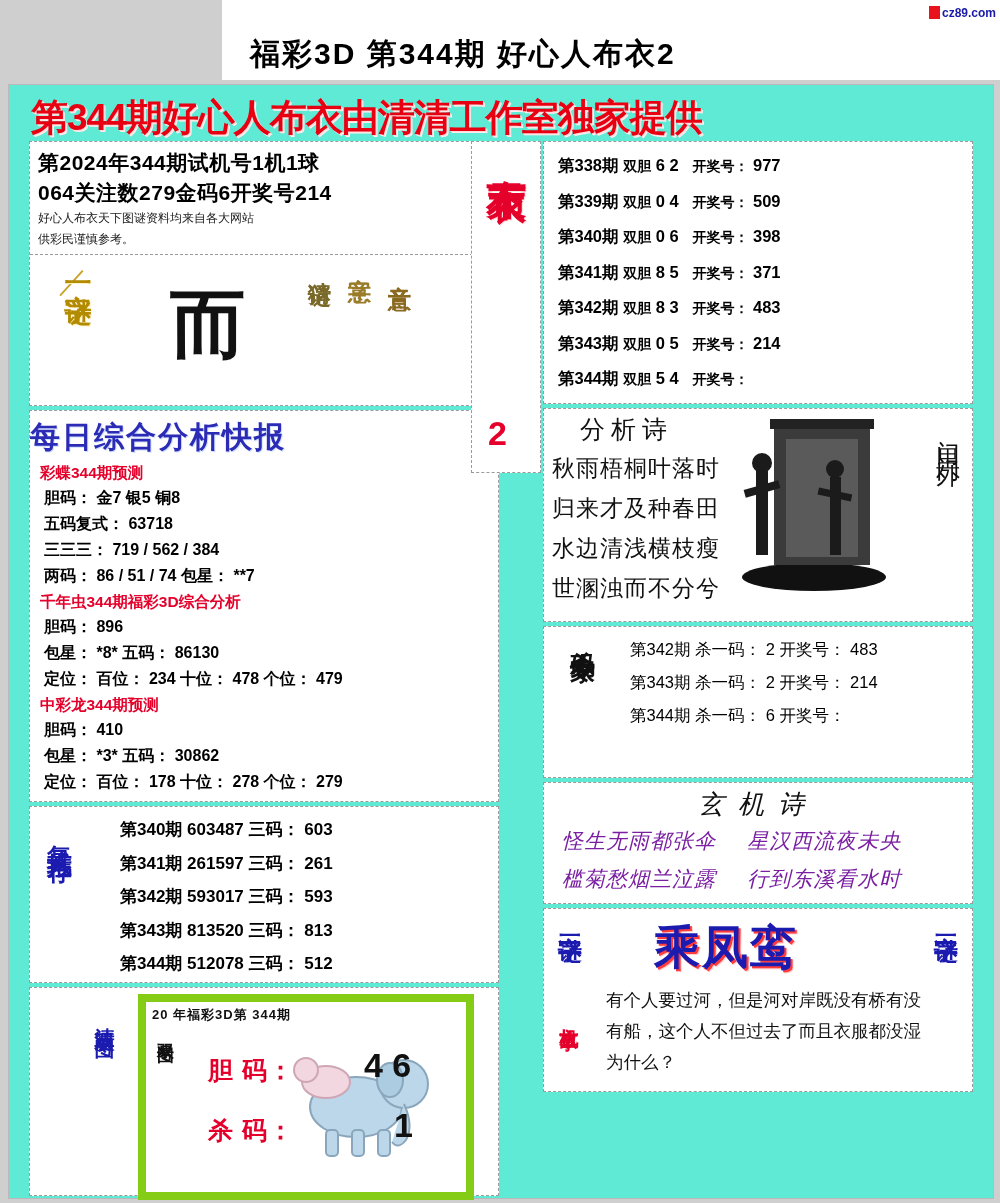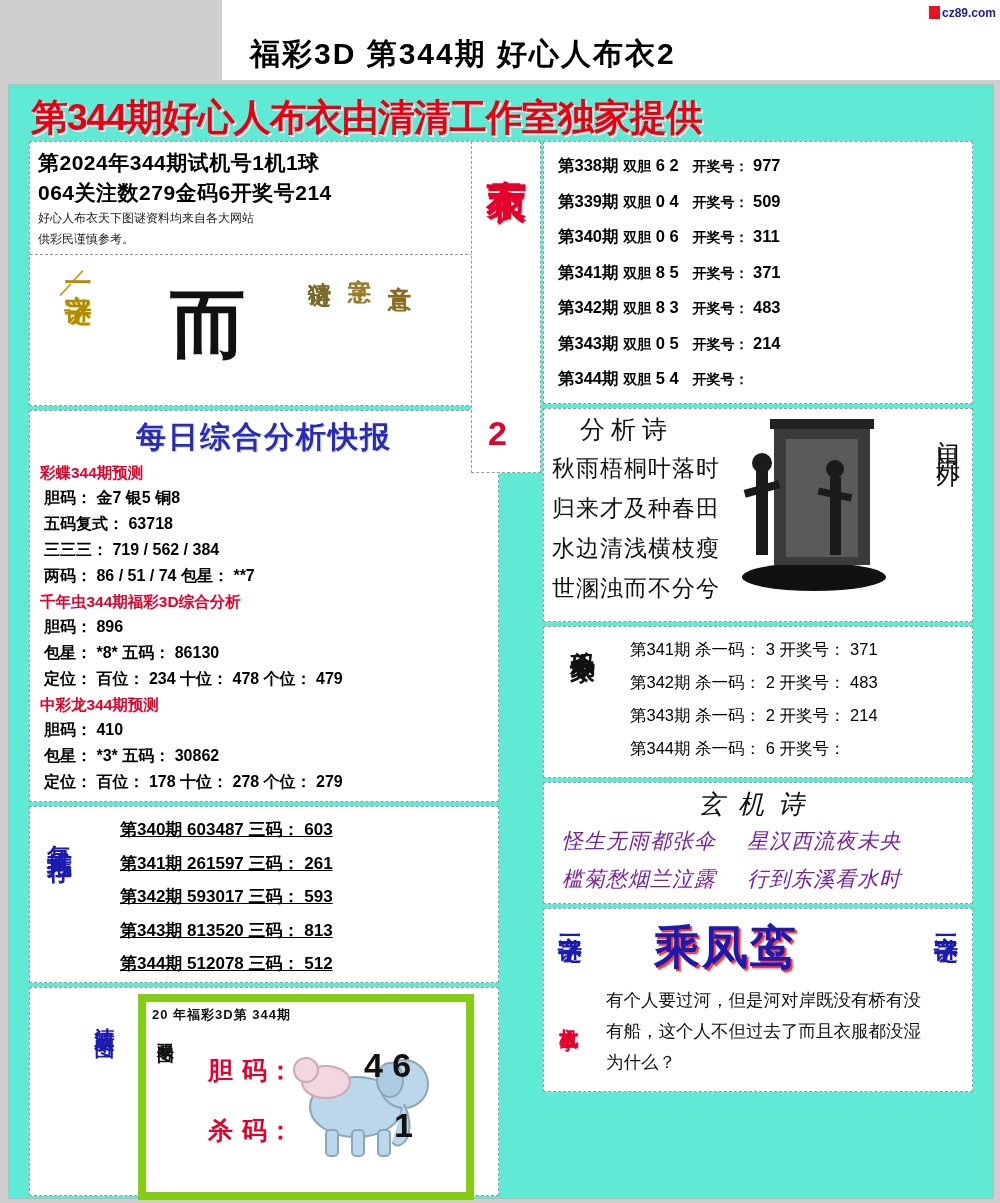--- a/index.html
+++ b/index.html
@@ -36,33 +36,33 @@
   .riddle{position:relative;height:150px;}
   .riddle .vtxt{position:absolute;writing-mode:vertical-rl;text-orientation:upright;font-weight:bold;}
   .r1{left:30px;top:14px;font-size:27px;color:#b38b00;letter-spacing:4px;
       text-shadow:1px 1px 0 #fff3c4;}
   .r-big{position:absolute;left:140px;top:20px;font-size:76px;font-weight:bold;color:#111;font-family:"Liberation Serif",serif;}
   .r2{left:275px;top:8px;font-size:23px;color:#7a6a2a;letter-spacing:2px;}
   .r3{left:315px;top:4px;font-size:23px;color:#9a7b28;letter-spacing:2px;}
   .r4{left:355px;top:12px;font-size:23px;color:#8a6a20;letter-spacing:2px;}
   .r-slash{position:absolute;left:28px;top:6px;font-size:30px;color:#c9a227;}
 
-  .dailyhead{text-align:center;padding:6px 0 2px 0;}
+  .dailyhead{text-align:left;padding:6px 0 2px 0;}
   .dailyhead span{font-size:30px;font-weight:bold;color:#2b2bb5;letter-spacing:2px;
     text-shadow:1px 1px 0 #cfe0ff;}
 
   .rowline{font-size:16px;line-height:26px;color:#000;padding-left:14px;white-space:nowrap;}
   .sect-title{font-size:15.5px;font-weight:bold;color:#e4002b;padding-left:10px;line-height:25px;}
   .kv{font-weight:bold;}
 
   .fushi{position:relative;height:175px;}
   .fushi .vlabel{position:absolute;left:14px;top:18px;writing-mode:vertical-rl;text-orientation:upright;
     font-size:25px;font-weight:bold;color:#1b1bb0;letter-spacing:4px;}
   .fushi .rows{position:absolute;left:90px;top:6px;}
-  .fushi .rows div{font-size:17px;font-weight:bold;line-height:33.5px;color:#000;white-space:nowrap;text-decoration:underline;}
+  .fushi .rows div{font-size:17px;font-weight:bold;line-height:33.5px;color:#000;white-space:nowrap;}
 
   .lastbox{position:relative;height:207px;}
   .lastbox .vlabel{position:absolute;left:62px;top:24px;writing-mode:vertical-rl;text-orientation:upright;
      font-size:20px;font-weight:bold;color:#1b1bb0;letter-spacing:3px;}
   .pic{position:absolute;left:108px;top:6px;width:320px;height:190px;border:8px solid #84cc16;background:#fff;}
   .pic .ptop{position:absolute;left:6px;top:4px;font-size:13px;font-weight:bold;color:#111;letter-spacing:1px;white-space:nowrap;}
   .pic .pv{position:absolute;left:8px;top:28px;writing-mode:vertical-rl;text-orientation:upright;font-size:17px;font-weight:bold;color:#111;letter-spacing:2px;}
   .pic .pl1{position:absolute;left:62px;top:52px;font-size:25px;font-weight:bold;color:#e4002b;letter-spacing:1px;}
   .pic .pl2{position:absolute;left:62px;top:112px;font-size:25px;font-weight:bold;color:#e4002b;letter-spacing:1px;}
   .pic .pn1{position:absolute;left:218px;top:44px;font-size:34px;font-weight:bold;color:#111;}
@@ -238,21 +238,21 @@
             <span class="lbl">双胆</span>
             <span>0 4</span>
             &nbsp;&nbsp;<span class="lbl">开奖号：</span>
             <span>509</span>
           </div>
           <div>
             <span>第340期</span>
             <span class="lbl">双胆</span>
             <span>0 6</span>
             &nbsp;&nbsp;<span class="lbl">开奖号：</span>
-            <span>311</span>
+            <span>398</span>
           </div>
           <div>
             <span>第341期</span>
             <span class="lbl">双胆</span>
             <span>8 5</span>
             &nbsp;&nbsp;<span class="lbl">开奖号：</span>
             <span>371</span>
           </div>
           <div>
             <span>第342期</span>
@@ -298,21 +298,20 @@
               <circle cx="101" cy="50" r="9"></circle>
               <rect x="84" y="72" width="34" height="7" transform="rotate(12 101 75)"></rect>
             </g>
           </svg>
           <div class="vr">门里门外</div>
         </div>
 
         <div class="rbox shabox" style="margin-top:4px;">
           <div class="vlabel">杀码专家</div>
           <div class="rows">
-            <div>第341期   杀一码：   3 开奖号： 371</div>
             <div>第342期   杀一码：   2 开奖号： 483</div>
             <div>第343期   杀一码：   2 开奖号： 214</div>
             <div>第344期   杀一码：   6 开奖号：</div>
           </div>
         </div>
 
         <div class="rbox xuanji" style="margin-top:4px;font-style:italic;">
           <div class="xh">玄机诗</div>
           <div class="xl">
             <span>怪生无雨都张伞</span>

